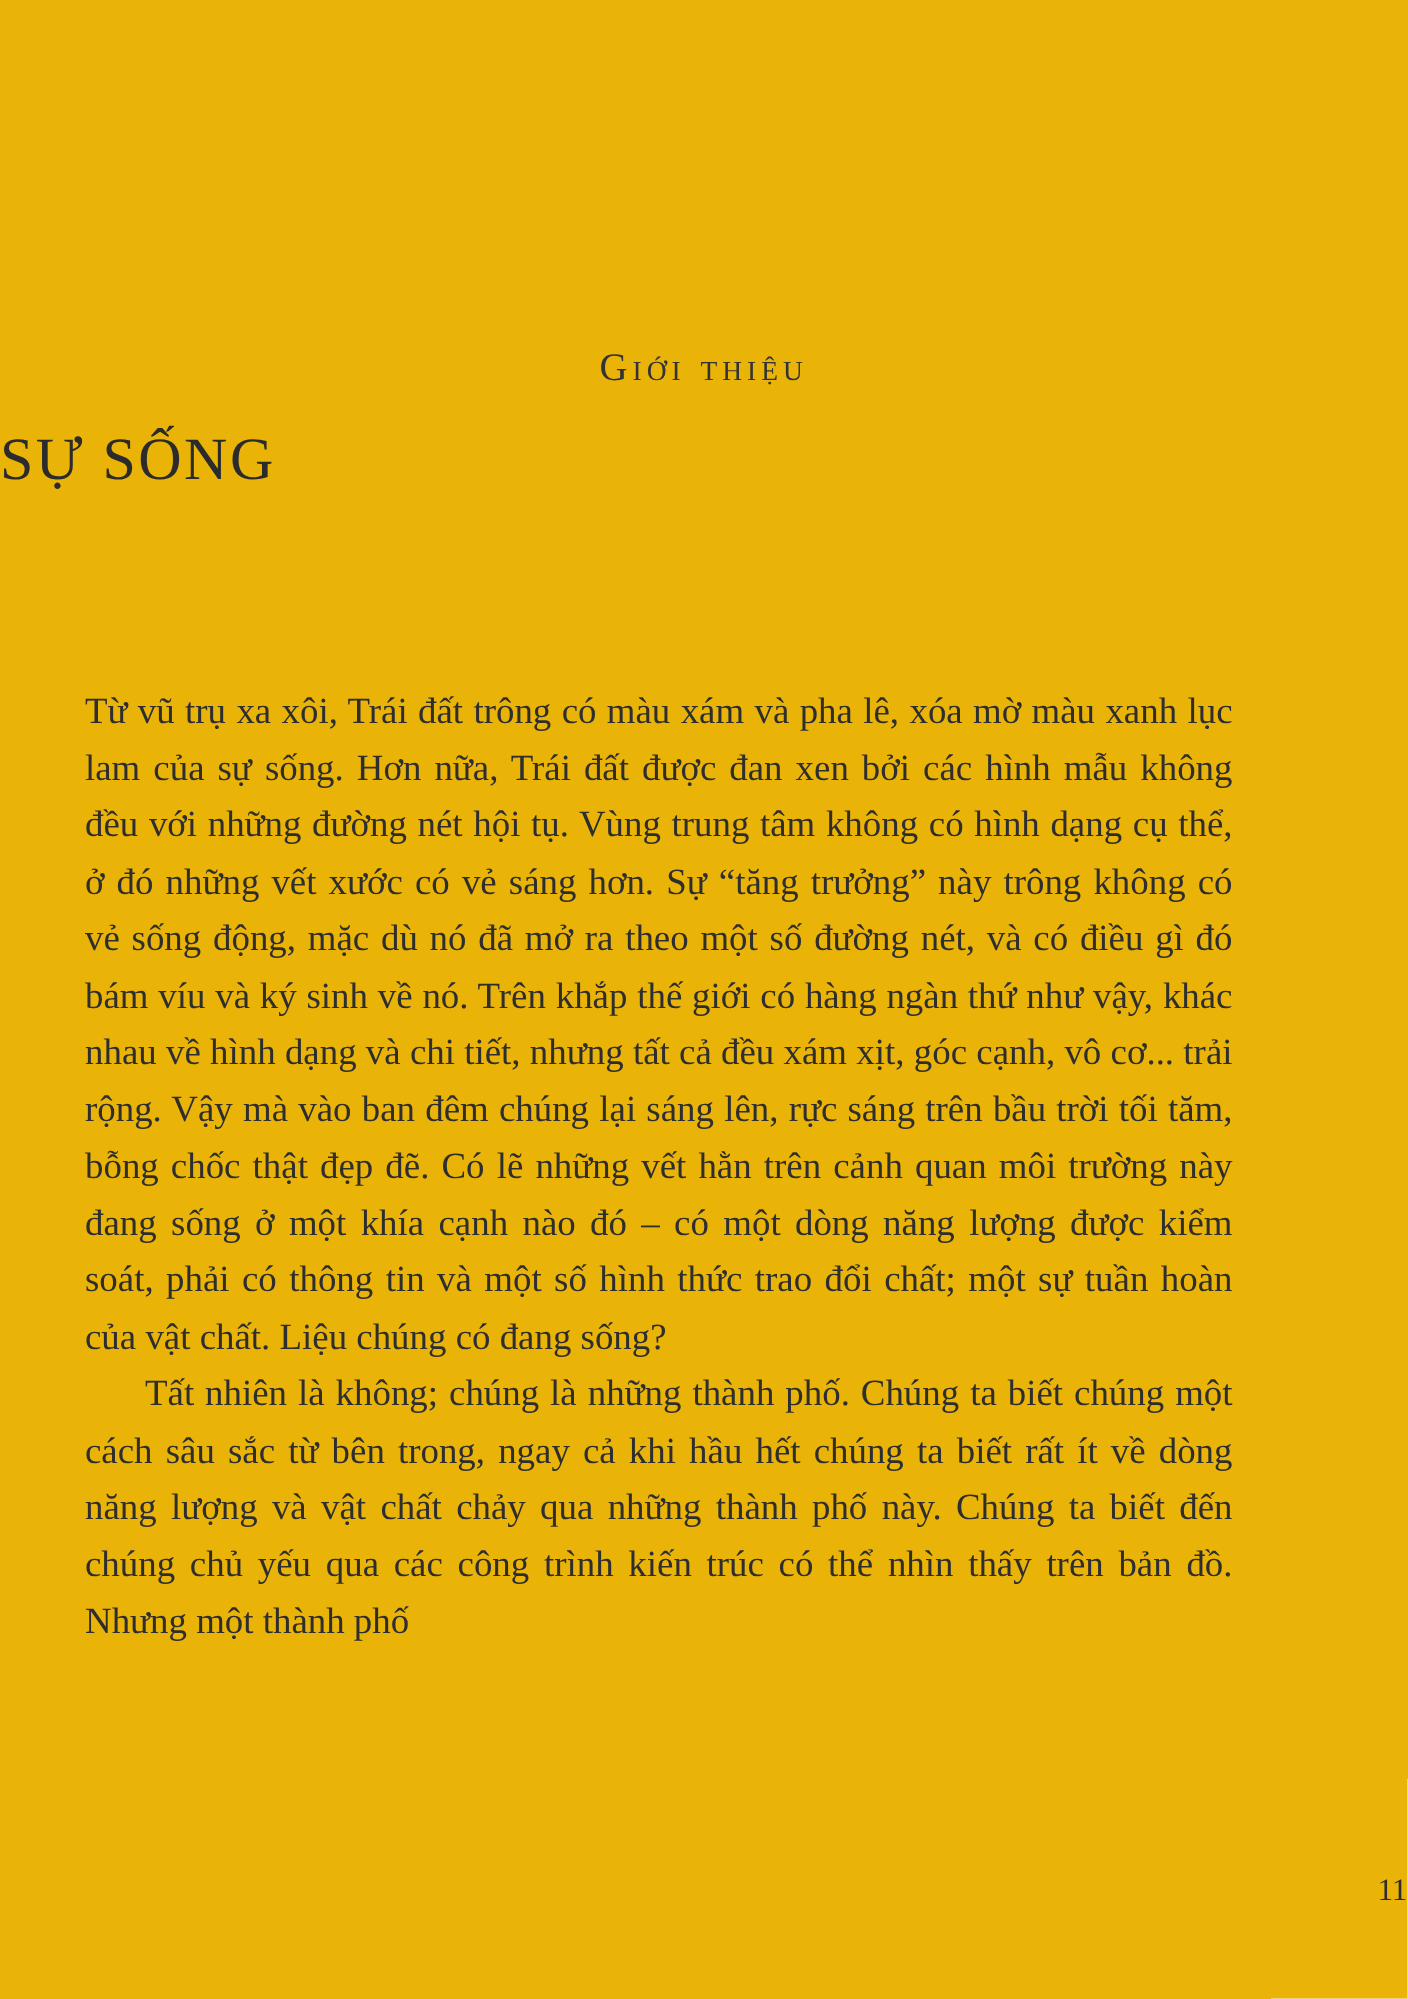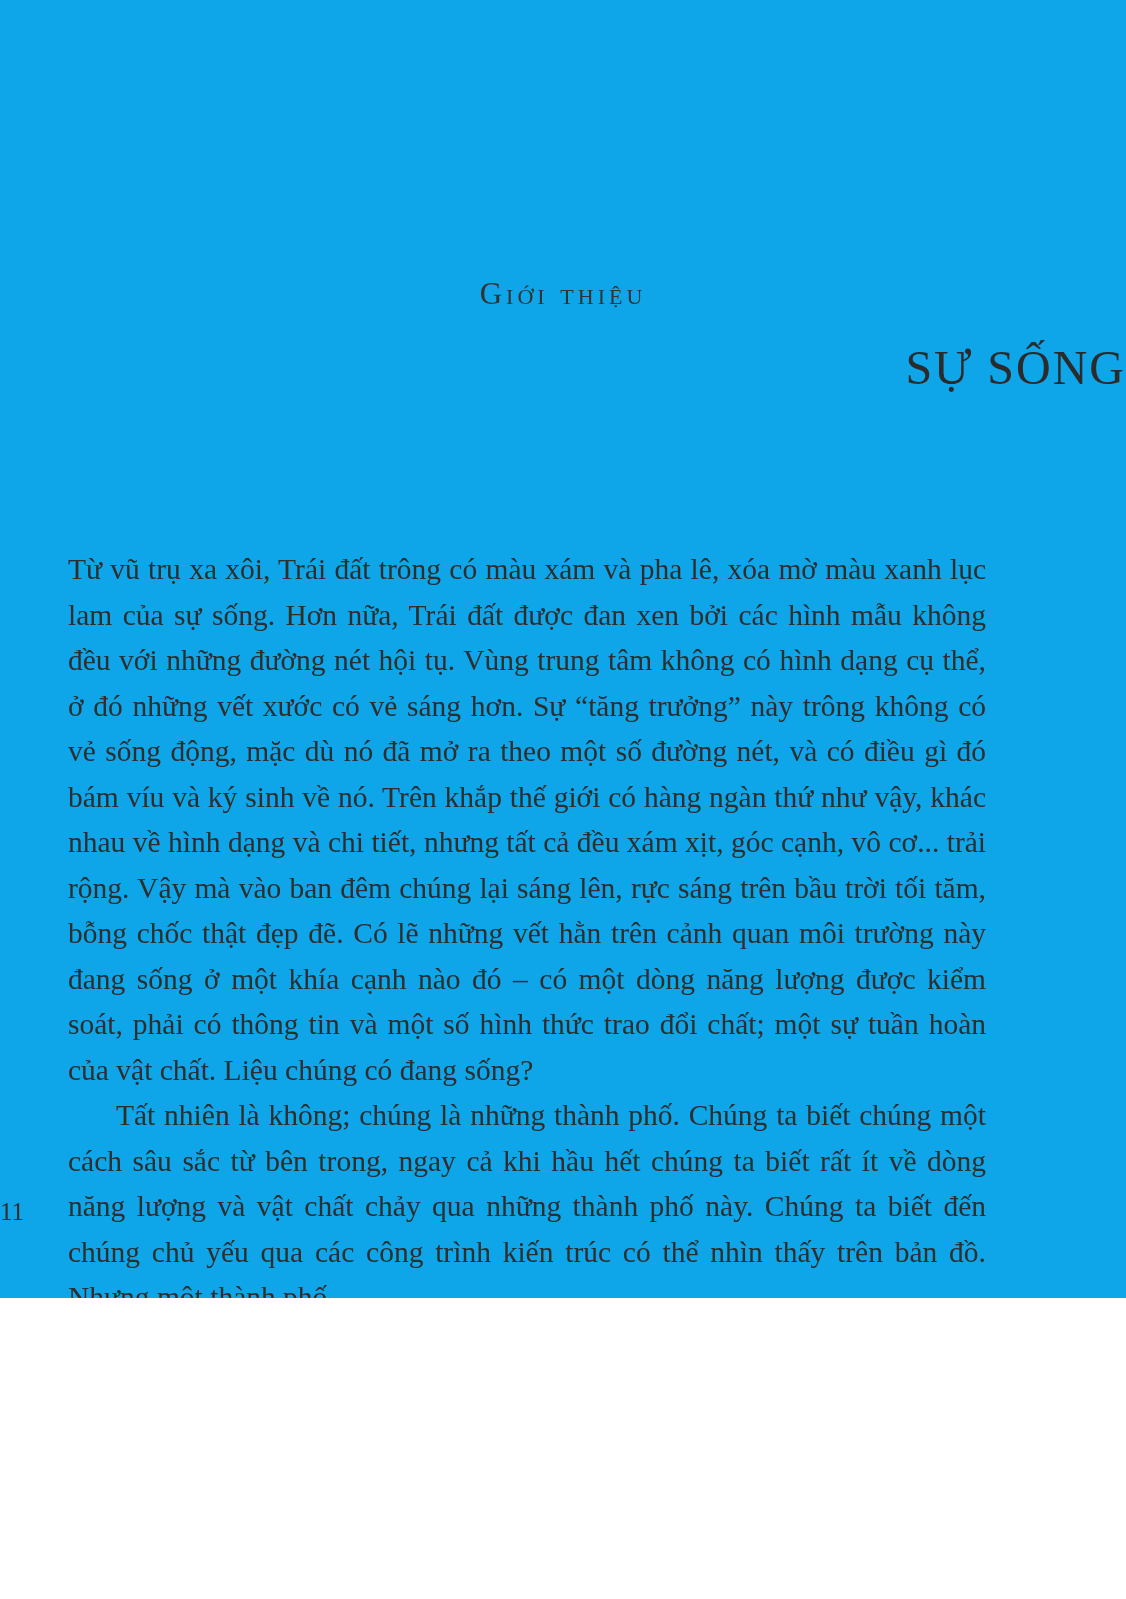--- a/index.html
+++ b/index.html
@@ -3,39 +3,39 @@
 <meta charset="utf-8">
 <style>
   html, body {
     margin: 0;
     padding: 0;
     background: #ffffff;
   }
   .page {
     position: relative;
     width: 1126px;
-    height: 1298px;
+    height: 1599px;
     margin: 0 auto;
-    background: #0ea5e9;
+    background: #eab308;
     font-family: "Liberation Serif", "DejaVu Serif", serif;
     color: #2e2e2e;
     overflow: hidden;
     box-sizing: border-box;
   }
   .section-label {
     margin-top: 276px;
     text-align: center;
     font-variant: small-caps;
     font-size: 31px;
     letter-spacing: 4px;
     color: #333333;
   }
   .chapter-title {
     margin-top: 28px;
-    text-align: right;
+    text-align: left;
     font-size: 48px;
     letter-spacing: 2px;
     font-weight: 400;
     color: #2b2b2b;
   }
   .body-text {
     margin: 152px 140px 0 68px;
     font-size: 29.5px;
     line-height: 45.5px;
     text-align: justify;
@@ -47,21 +47,21 @@
     text-indent: 48px;
   }
   .body-text p:first-of-type {
     text-indent: 0;
   }
   .page-number {
     position: absolute;
     bottom: 72px;
     left: 0;
     width: 100%;
-    text-align: left;
+    text-align: right;
     font-size: 25px;
     color: #2e2e2e;
   }
 </style>
 </head>
 <body>
 
 <div class="page">
 
   <div class="section-label">Giới thiệu</div>

